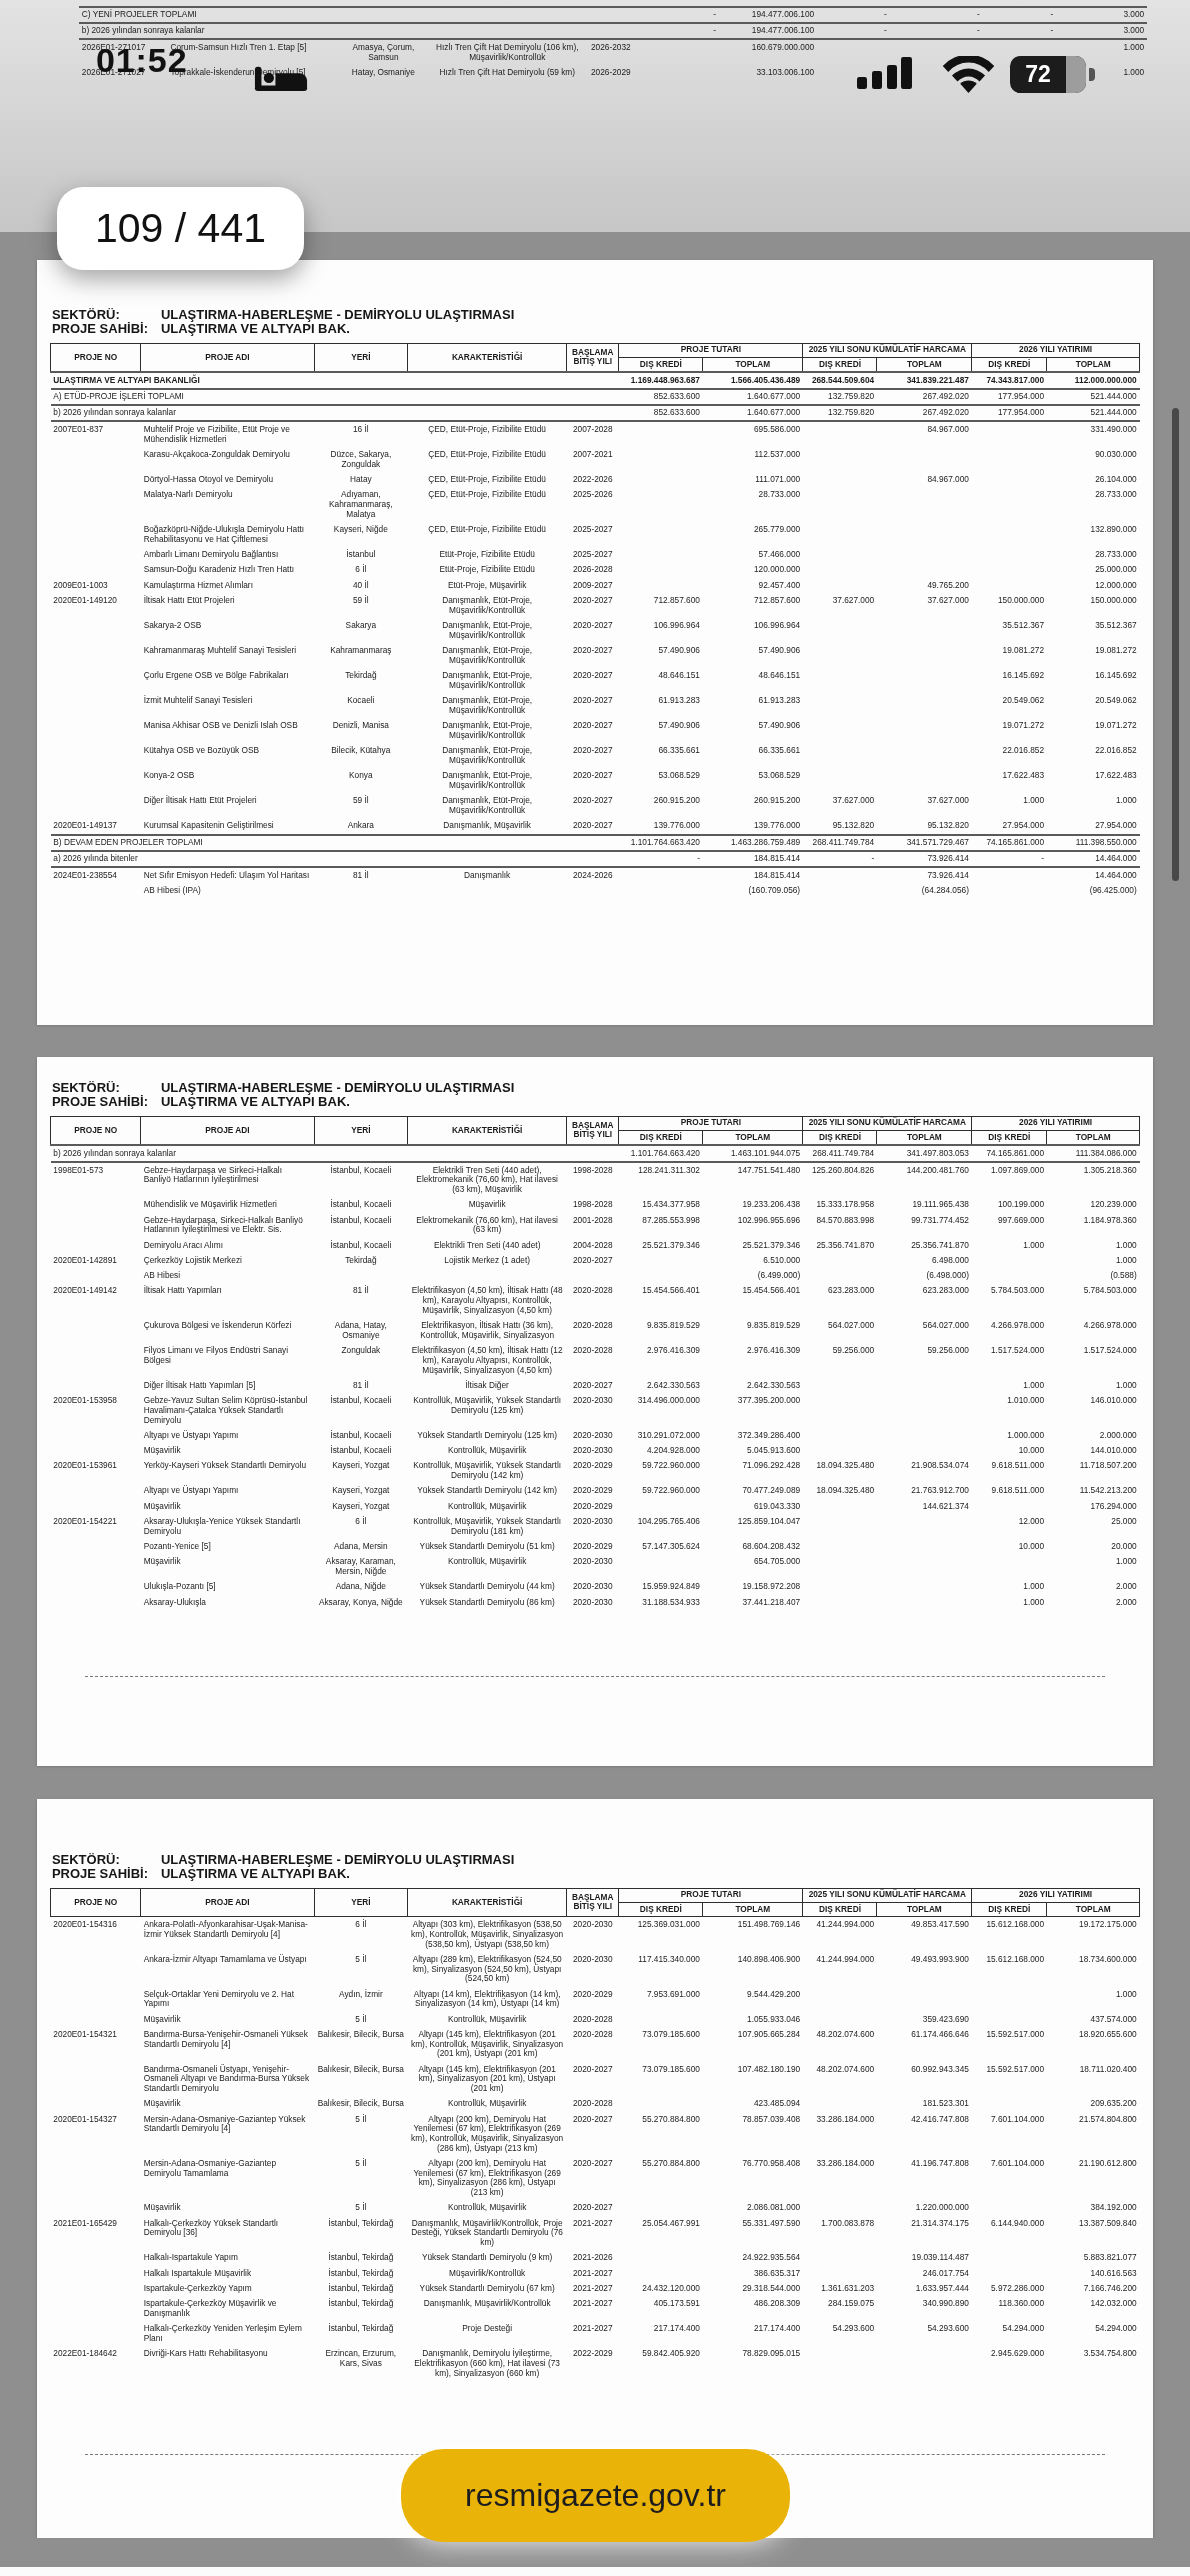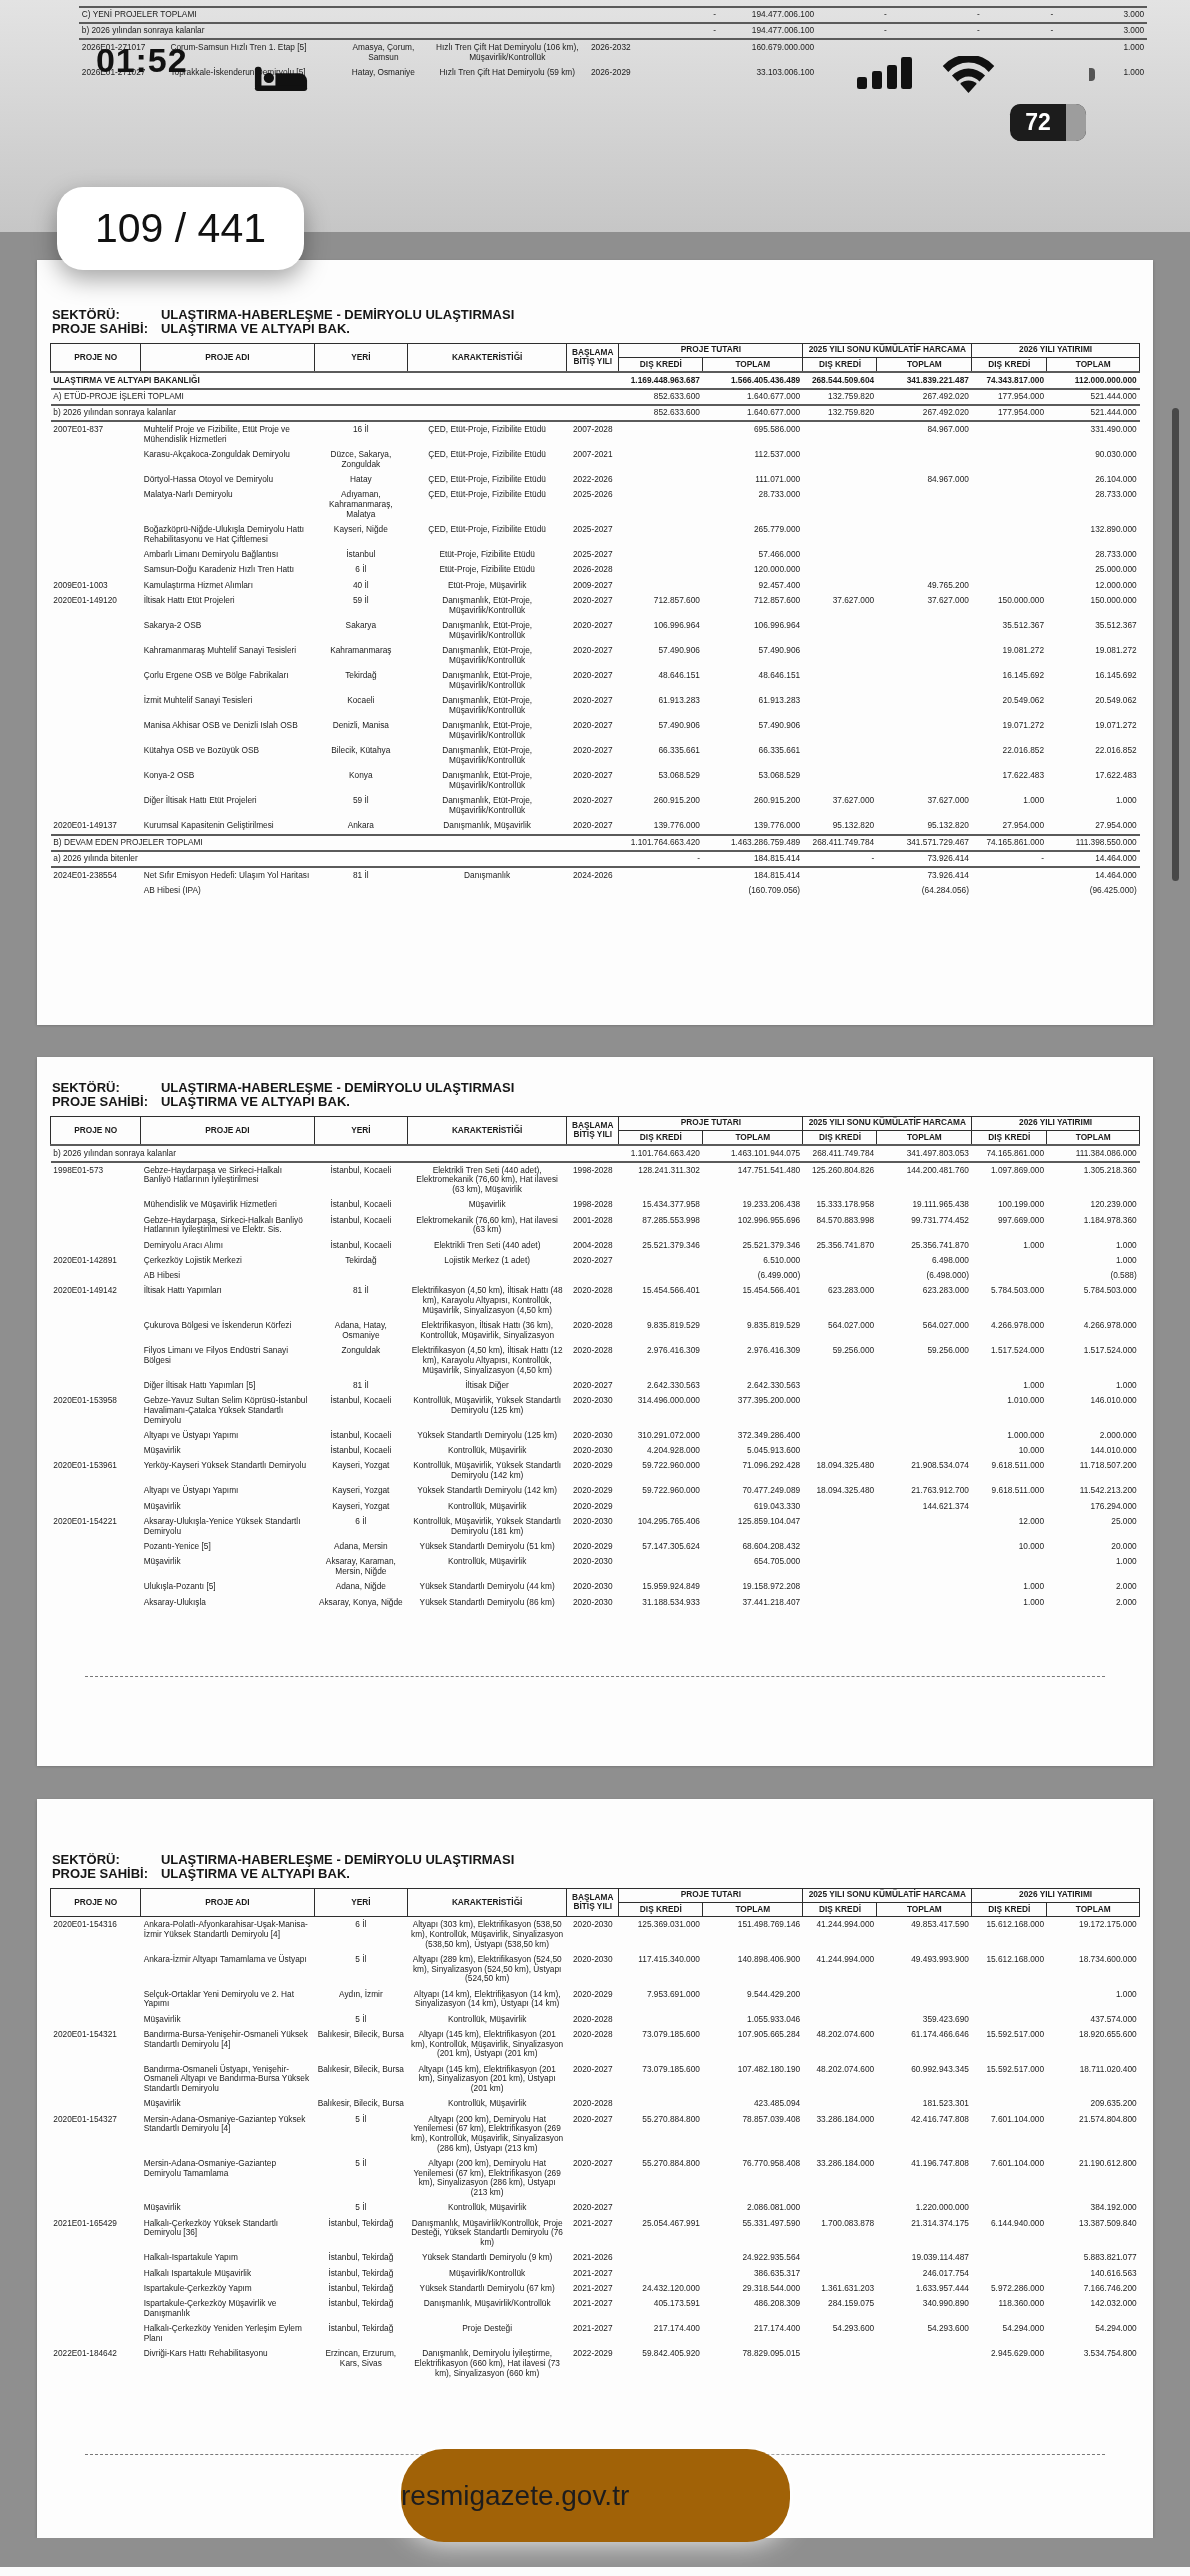--- a/index.html
+++ b/index.html
@@ -54,33 +54,33 @@
     border-radius:26px;box-shadow:0 9.3px 24px rgba(0,0,0,.35);display:flex;align-items:center;
     justify-content:center;font-size:41px;font-weight:500;color:#111;z-index:30;}
   
   #status-bar{position:absolute;left:0;top:0;width:1191px;height:121px;z-index:40;color:#111;}
   #status-time{position:absolute;left:96px;top:41px;font-size:34px;font-weight:600;letter-spacing:0.9px;}
   #sleep-icon{position:absolute;left:254px;top:61px;}
   #signal-icon{position:absolute;left:857px;top:57px;display:flex;align-items:flex-end;gap:4.6px;height:32px;}
   #signal-icon .bar{width:10.2px;background:#111;border-radius:2.3px;}
   #wifi-icon{position:absolute;left:940px;top:56px;}
   #battery-icon{position:absolute;left:1010px;top:56px;width:76px;height:37px;background:#1c1c1c;
-    border-radius:10.2px;overflow:hidden;margin-top:48px;}
+    border-radius:10.2px;overflow:hidden;}
   #battery-icon .tail{position:absolute;right:0;top:0;bottom:0;width:20.4px;background:#9d9d9d;}
   #battery-icon .pct{position:absolute;left:0;top:0;width:56px;height:37px;display:flex;align-items:center;
     justify-content:center;color:#fff;font-size:23px;font-weight:700;}
   #battery-cap{position:absolute;left:1089px;top:68px;width:5.6px;height:13px;background:#555;
     border-radius:0 3.7px 3.7px 0;}
   
   #scroll-indicator{position:absolute;left:1172px;top:408px;width:6.5px;height:473px;
     background:rgba(45,45,45,.72);border-radius:3.7px;z-index:25;}
   
-  #url-pill{position:absolute;left:401px;top:2449px;width:389px;height:93px;background:#a16207;
-    border-radius:43px;display:flex;align-items:center;
-    box-shadow:0 0 28px rgba(255,255,255,.9);font-size:28px;color:#1c1c1e;z-index:35;}
+  #url-pill{position:absolute;left:401px;top:2449px;width:389px;height:93px;background:#eab308;
+    border-radius:43px;display:flex;align-items:center;justify-content:center;
+    box-shadow:0 0 28px rgba(255,255,255,.9);font-size:32px;color:#1c1c1e;z-index:35;}
 </style>
 </head>
 <body>
 
 <div id="top-area">
   <div id="fragment-wrap">
       <table class="doc-table">
         <colgroup>
           <col style="width: 8.3%;">
           <col style="width: 15.9%;">

